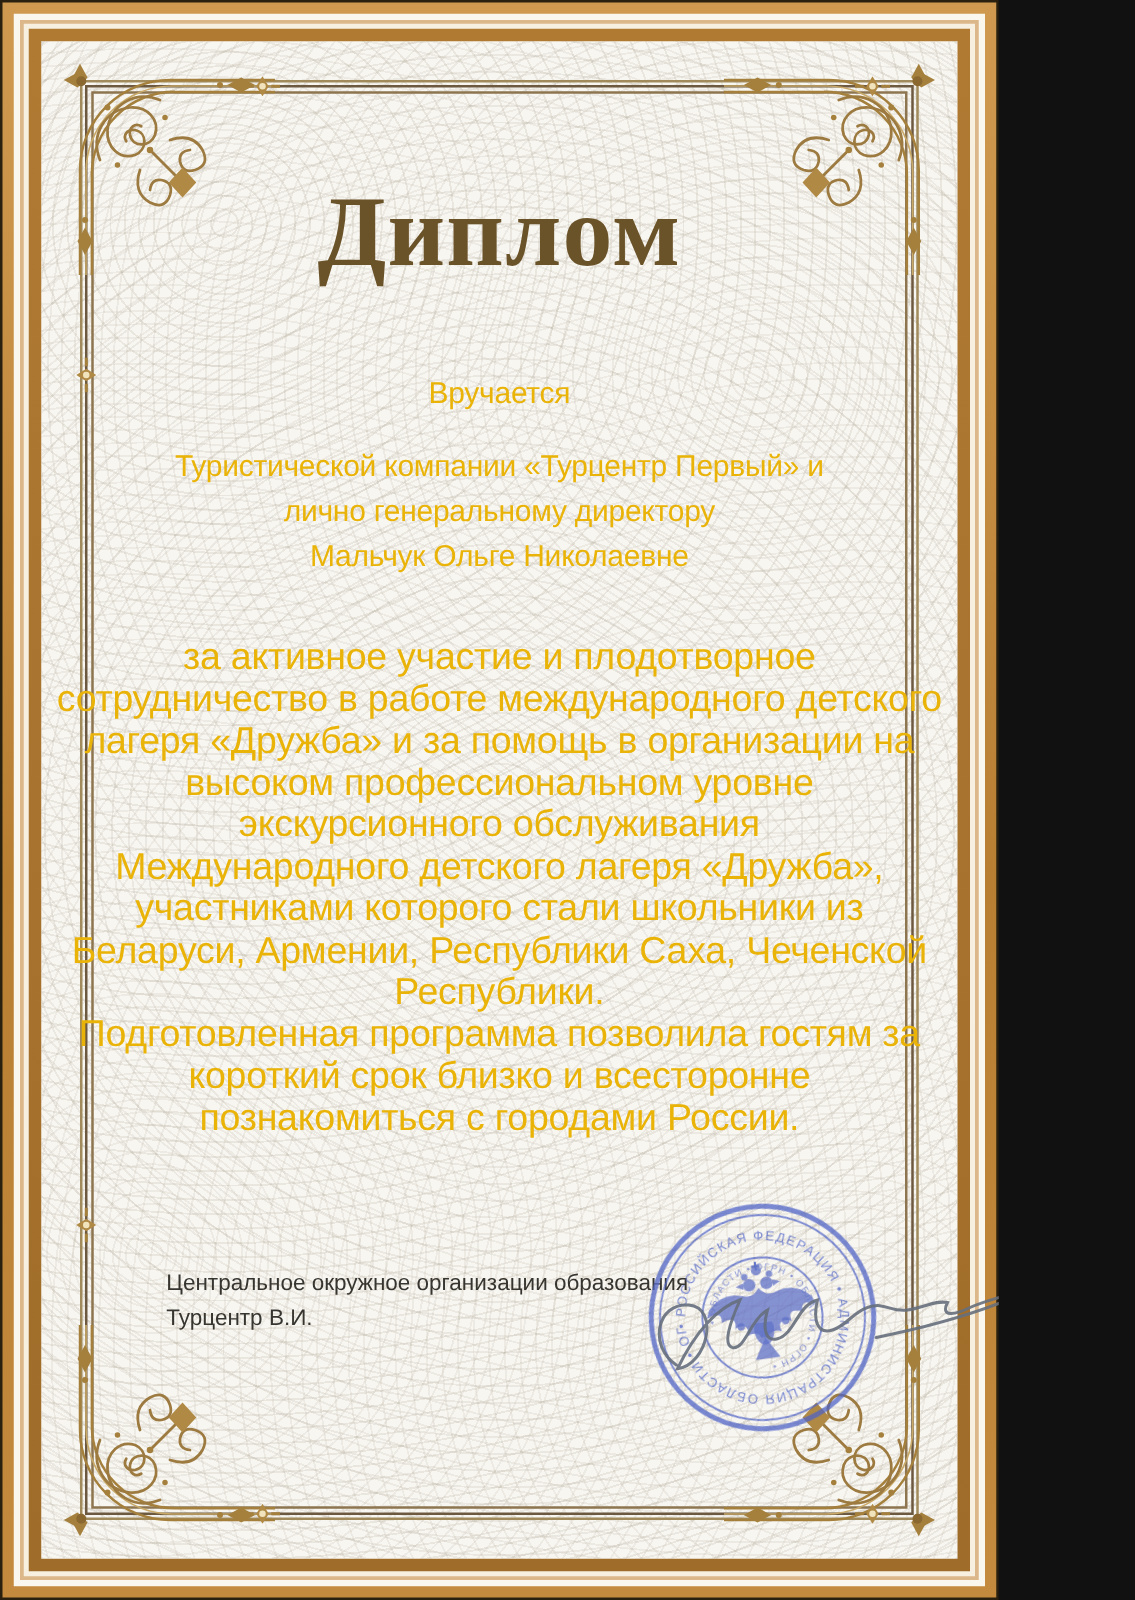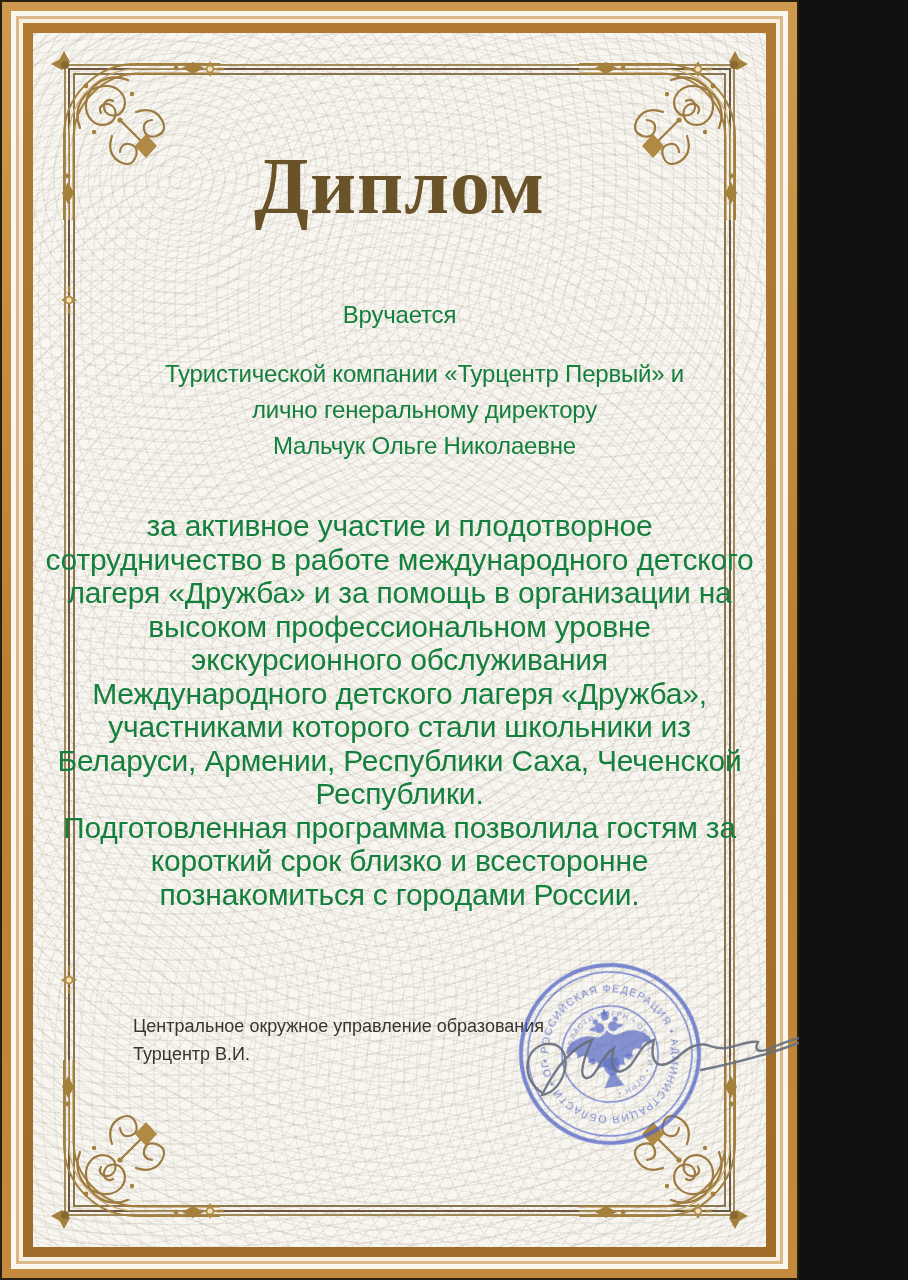--- a/index.html
+++ b/index.html
@@ -27,26 +27,26 @@
   .rail1,.rail2,.rail3{background:transparent;}
   
   .corner{position:absolute;width:170px;height:170px;}
   .tl{left:50px;top:50px;}
   .tr{right:50px;top:50px;transform:scaleX(-1);}
   .bl{left:50px;bottom:50px;transform:scaleY(-1);}
   .br{right:50px;bottom:50px;transform:scale(-1,-1);}
   .accent{position:absolute;width:28px;height:16px;}
   .acc-v{transform:rotate(90deg);}
   
-  .txt{position:absolute;left:0;width:100%;text-align:center;color:#15803d;
+  .txt{position:absolute;left:0;width:100%;text-align:center;color:#eab308;
        white-space:pre-line;margin:0;letter-spacing:-0.2px;}
   .title{top:146px;font-family:"Liberation Serif",serif;font-weight:bold;
          font-size:80px;line-height:1;color:#6b5329;letter-spacing:1px;}
   .presented{top:301px;font-size:24px;}
-  .recipient{top:356px;font-size:24px;line-height:36px;padding-left:25px;}
+  .recipient{top:356px;font-size:24px;line-height:36px;}
   .bodytext{top:497px;font-size:30px;line-height:33.5px;margin-top:12px;}
   .footer{position:absolute;left:133px;top:1012px;font-size:18px;line-height:28px;
           color:#37352f;text-align:left;}
   .footer p{margin:0;}
   
   .stamp{position:absolute;left:514px;top:958px;width:192px;height:192px;
          transform:rotate(-8deg);opacity:.88;filter:blur(.4px);}
   .signature{position:absolute;left:496px;top:1000px;width:365px;height:115px;}
   .sprites{position:absolute;width:0;height:0;overflow:hidden;}
 </style>
@@ -156,21 +156,21 @@
 экскурсионного обслуживания
 Международного детского лагеря «Дружба»,
 участниками которого стали школьники из
 Беларуси, Армении, Республики Саха, Чеченской
 Республики.
 Подготовленная программа позволила гостям за
 короткий срок близко и всесторонне
 познакомиться с городами России.</p>
 
   <div class="footer">
-    <p>Центральное окружное управление образования</p>
+    <p>Центральное окружное организации образования</p>
     <p>Турцентр В.И.</p>
   </div>
 
   <svg class="stamp" viewBox="0 0 192 192" xmlns="http://www.w3.org/2000/svg">
     <defs>
       <filter id="inkblur">
           <feGaussianBlur stdDeviation="0.5"></feGaussianBlur>
         </filter>
       <path id="ringPathOuter" d="M34 96 a62 62 0 1 1 124 0 a62 62 0 1 1 -124 0" fill="none"></path>
       <path id="ringPathInner" d="M58 96 a38 38 0 1 1 76 0 a38 38 0 1 1 -76 0" fill="none"></path>

